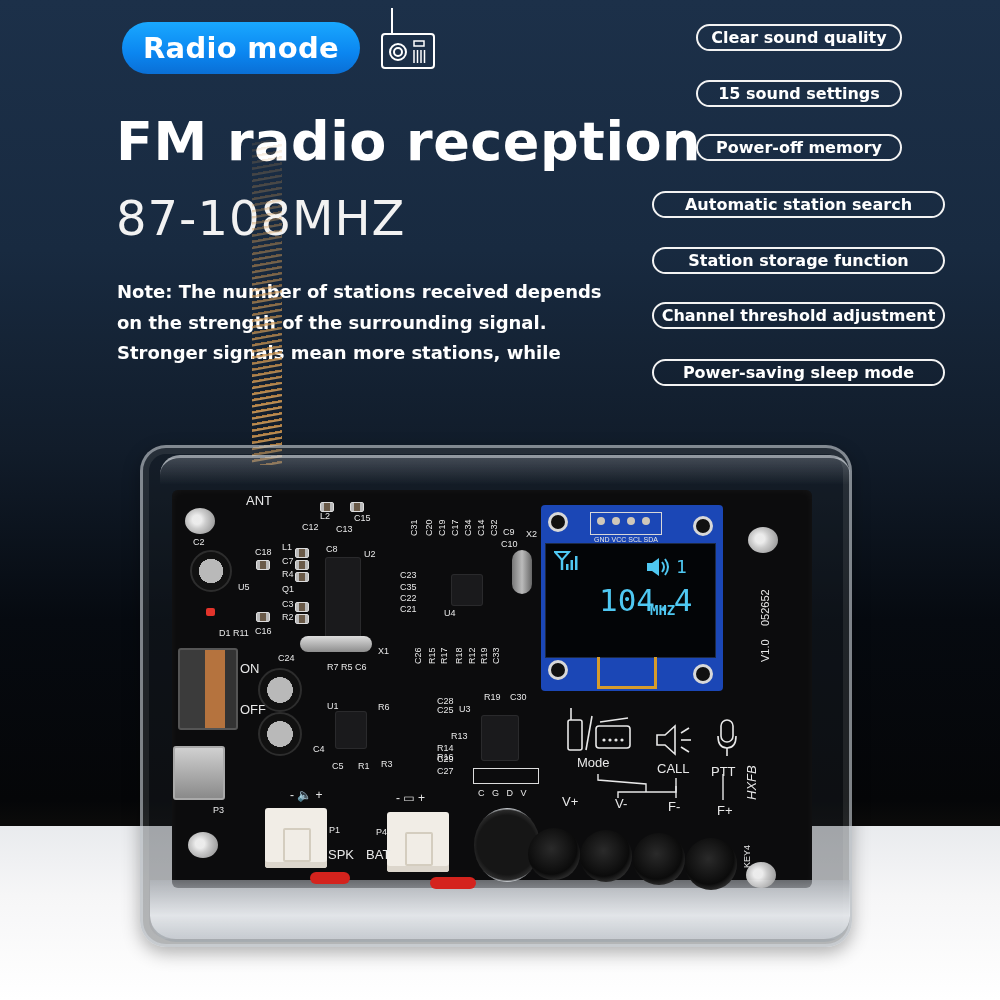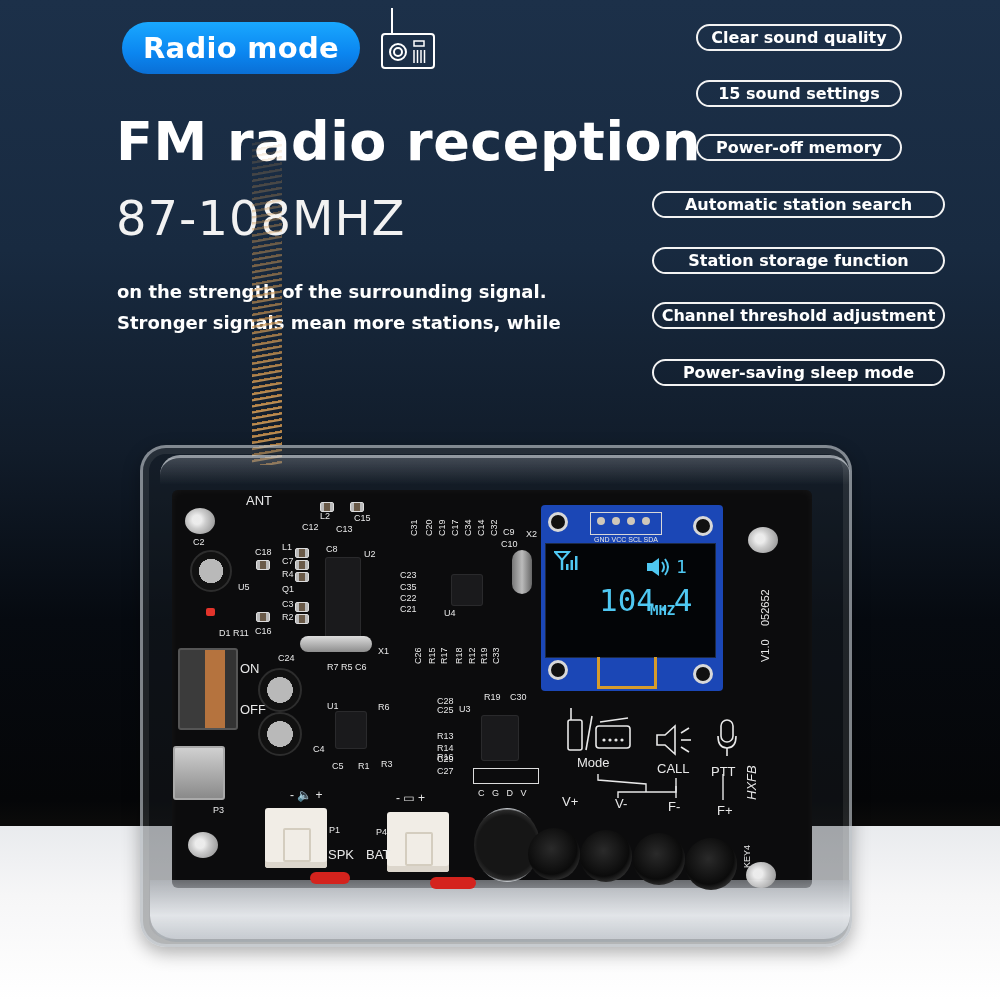--- a/index.html
+++ b/index.html
@@ -161,20 +161,21 @@
   <line x1="36" y1="42" x2="36" y2="55" stroke="#fff" stroke-width="1.5"></line>
   <line x1="39.5" y1="42" x2="39.5" y2="55" stroke="#fff" stroke-width="1.5"></line>
   <line x1="43" y1="42" x2="43" y2="55" stroke="#fff" stroke-width="1.5"></line>
   <line x1="46.5" y1="42" x2="46.5" y2="55" stroke="#fff" stroke-width="1.5"></line>
 </svg>
 
 <div class="headline">FM radio reception</div>
 <div class="freq">87-108MHZ</div>
 
 <div class="note">
+  <span>Note: The number of stations received depends</span>
   <span>on the strength of the surrounding signal.</span>
   <span>Stronger signals mean more stations, while</span>
 </div>
 
 <div class="feature" style="left:696px;top:24px;width:206px;">
     <span>Clear sound quality</span>
   </div>
 <div class="feature" style="left:696px;top:80px;width:206px;">
     <span>15 sound settings</span>
   </div>
@@ -278,21 +279,21 @@
 <div class="silk" style="left:332px;top:762px;">C5</div>
 <div class="silk" style="left:358px;top:762px;">R1</div>
 <div class="silk" style="left:381px;top:760px;">R3</div>
 <div class="chip" style="left:336px;top:712px;width:30px;height:36px;"></div>
 <div class="usb-port"></div>
 <div class="silk" style="left:213px;top:806px;">P3</div>
 
 <div class="silk" style="left:437px;top:697px;">C28</div>
 <div class="silk" style="left:437px;top:708px;margin-top:45px;">R16</div>
 <div class="silk" style="left:437px;top:706px;">C25</div>
-<div class="silk" style="left:437px;top:732px;">R13</div>
+<div class="silk" style="left:451px;top:732px;">R13</div>
 <div class="silk" style="left:437px;top:744px;">R14</div>
 <div class="silk" style="left:437px;top:755px;">C29</div>
 <div class="silk" style="left:437px;top:767px;">C27</div>
 <div class="silk" style="left:459px;top:705px;">U3</div>
 <div class="silk" style="left:484px;top:693px;">R19</div>
 <div class="silk" style="left:510px;top:693px;">C30</div>
 <div class="chip" style="left:482px;top:716px;width:36px;height:44px;"></div>
 <div style="position:absolute;left:473px;top:768px;width:66px;height:16px;border:1px solid #ddd;"></div>
 <div class="silk" style="left:478px;top:789px;word-spacing:5px;">C G D V</div>
 

